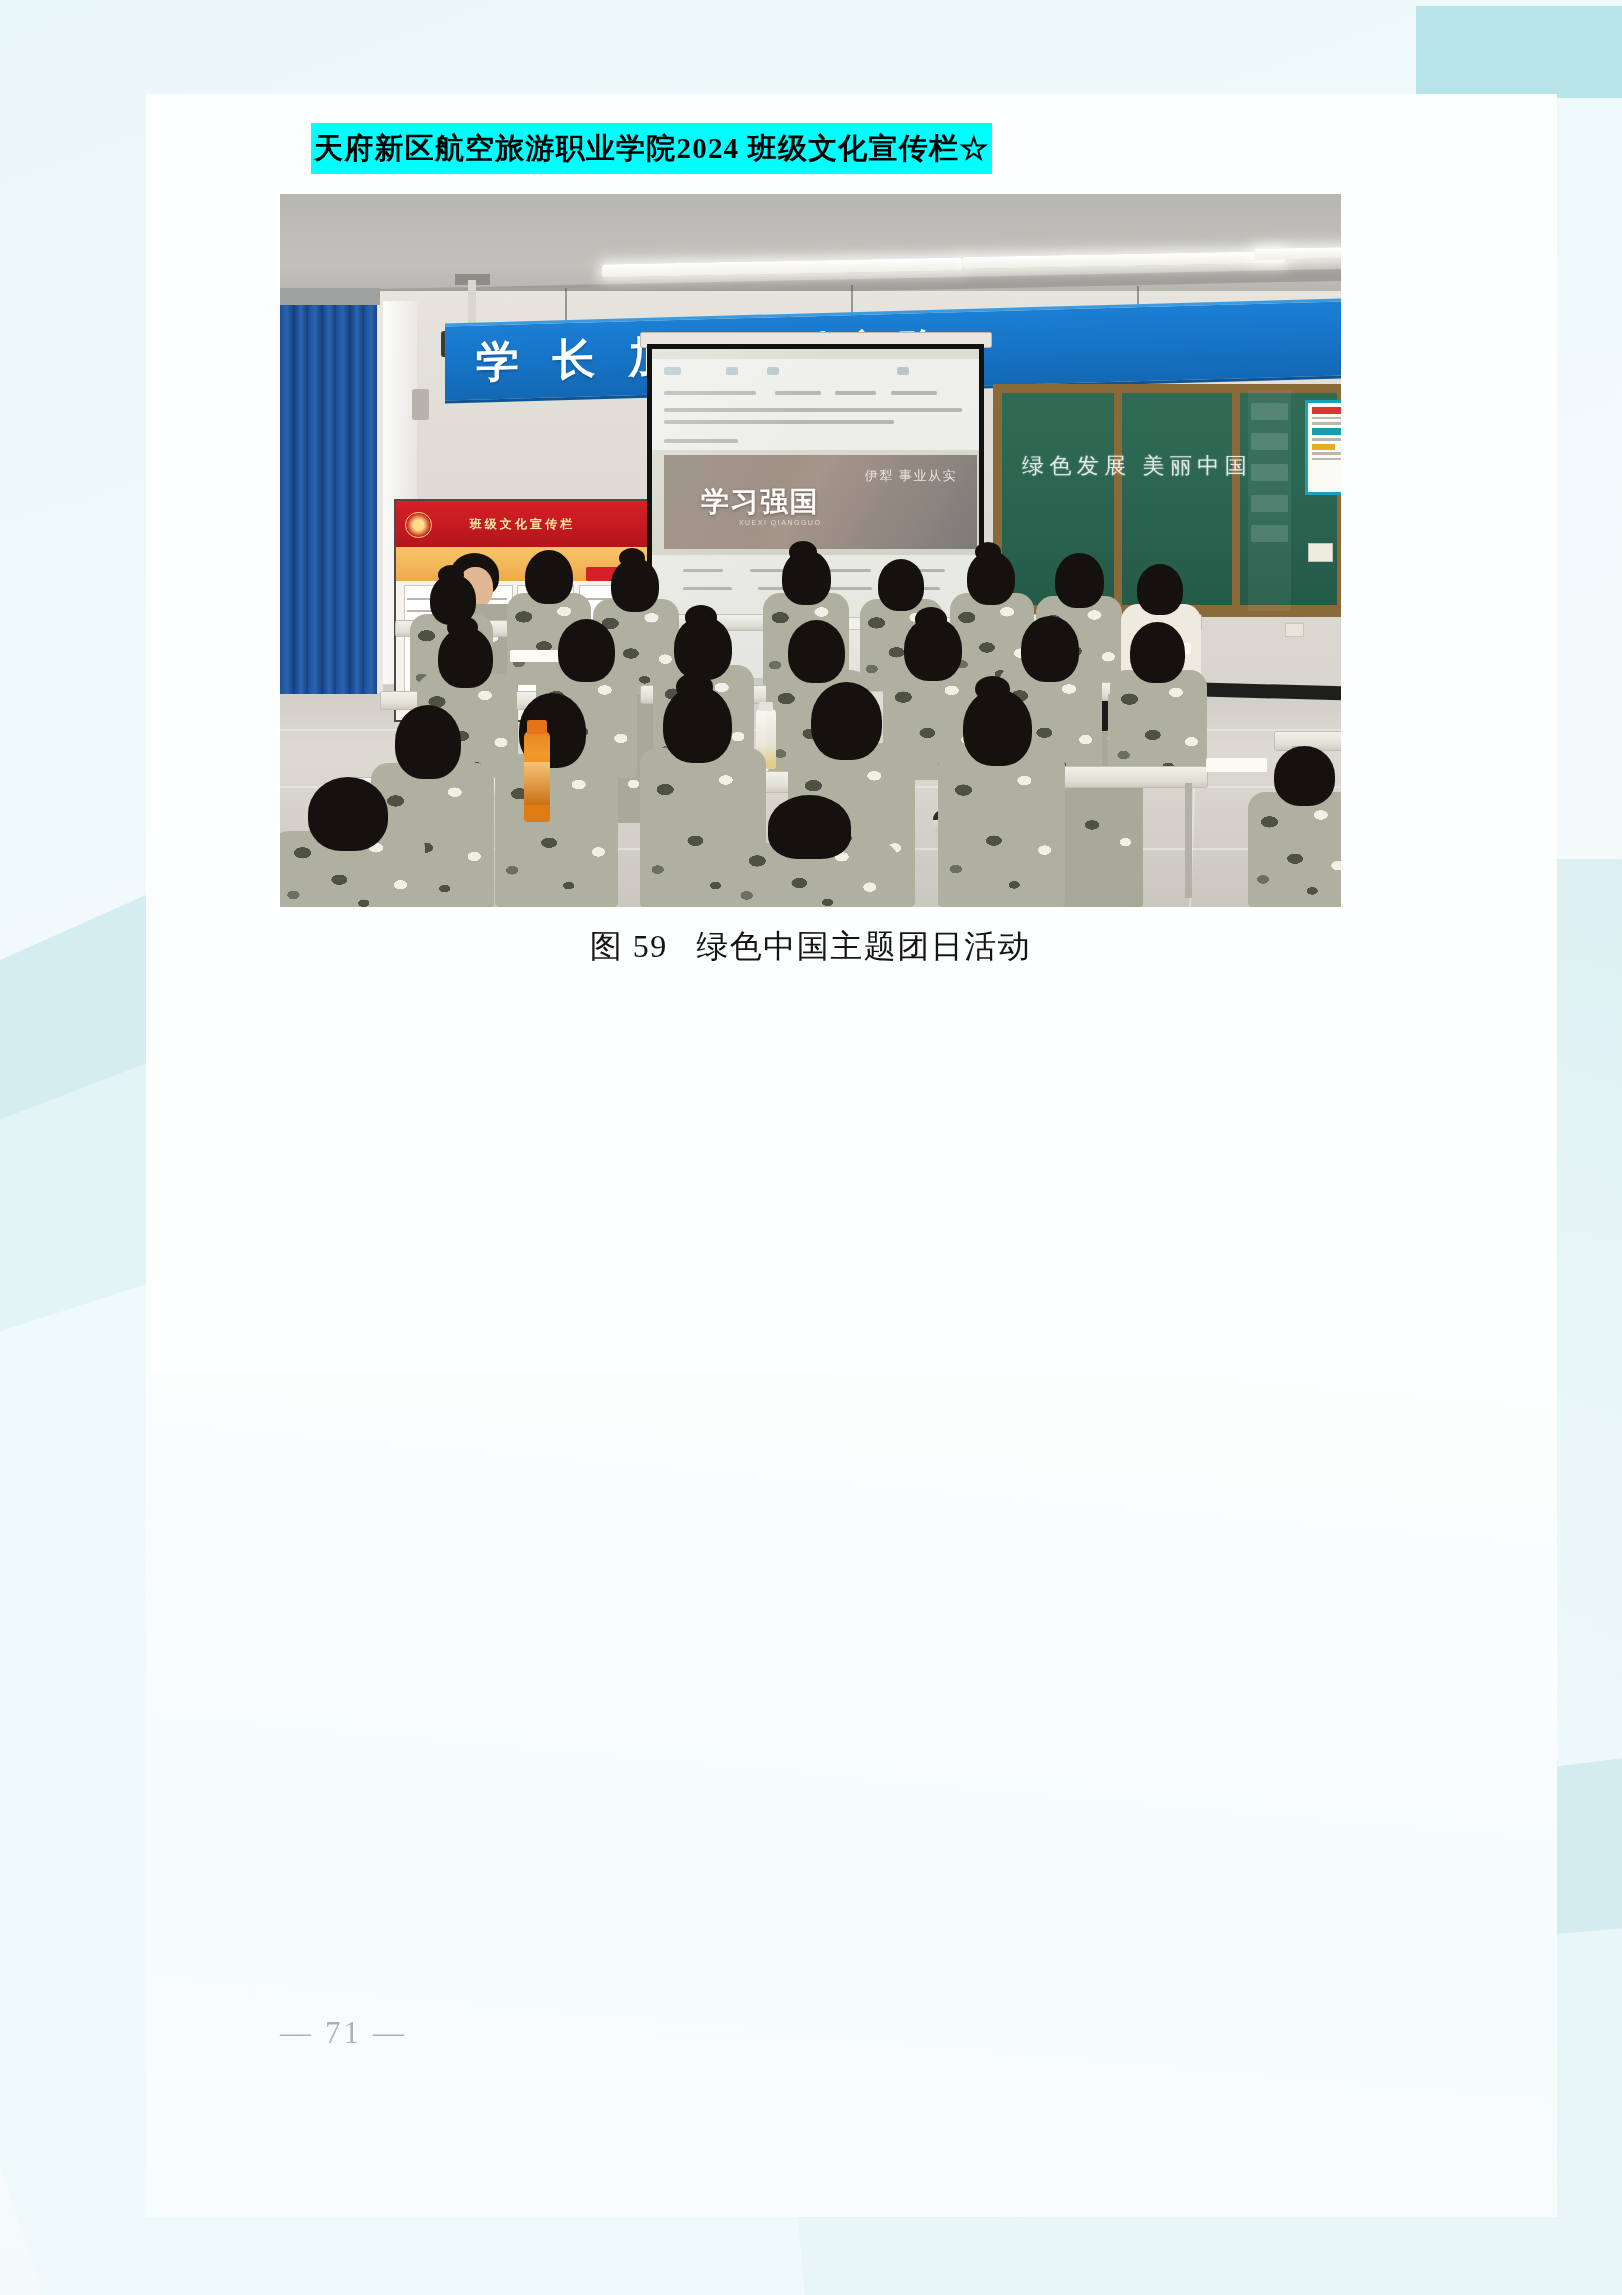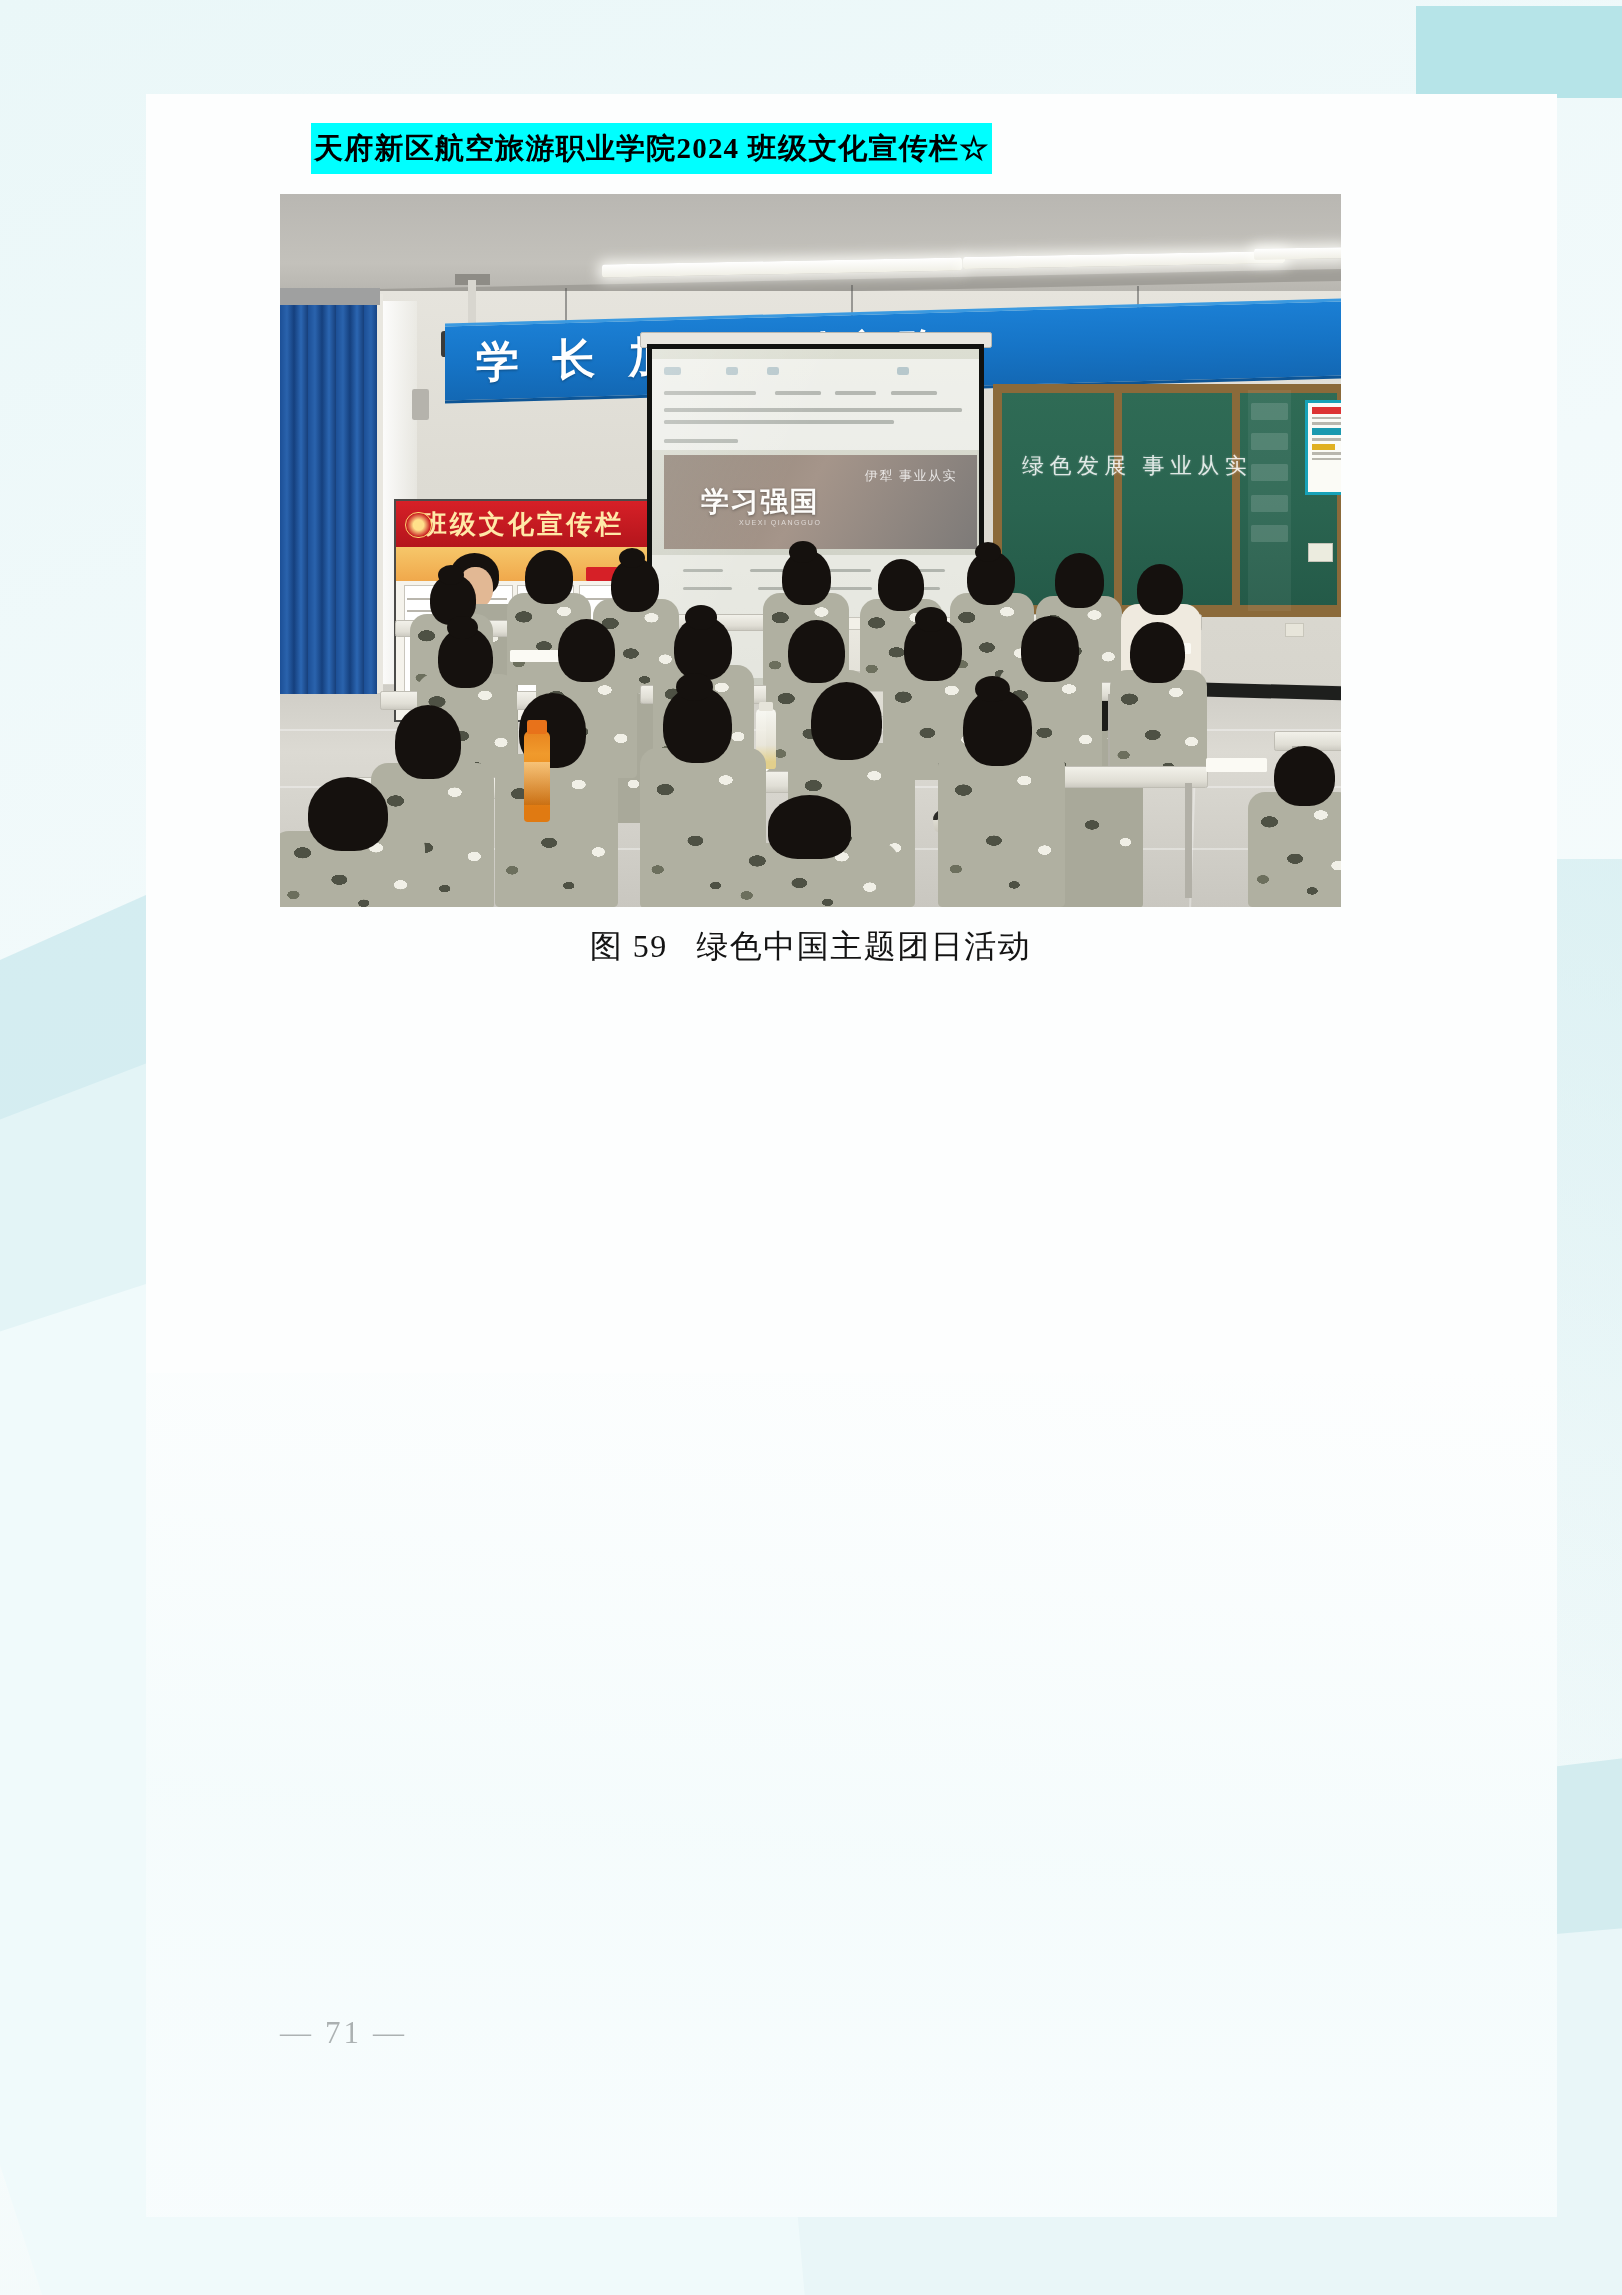--- a/index.html
+++ b/index.html
@@ -259,21 +259,21 @@
     background: #f5f3ec;
     border: 2.3px solid #4b4b49;
   }
   #ph-bulletin-header {
     left: 0; top: 0; width: 100%; height: 46px;
     background: linear-gradient(180deg, #d62027 0%, #b4151c 100%);
     display: flex; align-items: center; justify-content: center;
   }
   #ph-bulletin-title {
     color: #ffe9a8;
-    font-size: 26px;
+    font-size: 12px;
     font-weight: 700;
     letter-spacing: 3.1px;
     font-family: "Liberation Sans", "DejaVu Sans", sans-serif;
   }
   #ph-bulletin-emblem {
     left: 9.2px; top: 10.7px; width: 24.5px; height: 24.5px;
     border-radius: 50%;
     background: radial-gradient(circle, #ffe08a 30%, #c8161d 70%);
     border: 1.5px solid #ffd770;
   }
@@ -741,21 +741,21 @@
             <div class="ph-ui-line" style="left:245px;top:32px;width:43px;"></div>
             <div class="ph-ui-line" style="left:115px;top:83px;width:84px;"></div>
           </div>
           <div class="ph" id="ph-screen-glare"></div>
         </div>
       </div>
 
       <div class="ph" id="ph-board">
         <div class="ph-board-div" style="left:112px;"></div>
         <div class="ph-board-div" style="left:230px;"></div>
-        <div id="ph-board-text">绿色发展 事业从实</div>
+        <div id="ph-board-text">绿色发展 美丽中国</div>
       </div>
       <div class="ph" id="ph-board-ledge"></div>
       <div class="ph" id="ph-board-sidepanel"></div>
       <div class="ph ph-board-sidecard" style="top:209px;"></div>
       <div class="ph ph-board-sidecard" style="top:239px;"></div>
       <div class="ph ph-board-sidecard" style="top:270px;"></div>
       <div class="ph ph-board-sidecard" style="top:301px;"></div>
       <div class="ph ph-board-sidecard" style="top:331px;"></div>
 
       <div class="ph" id="ph-poster">

